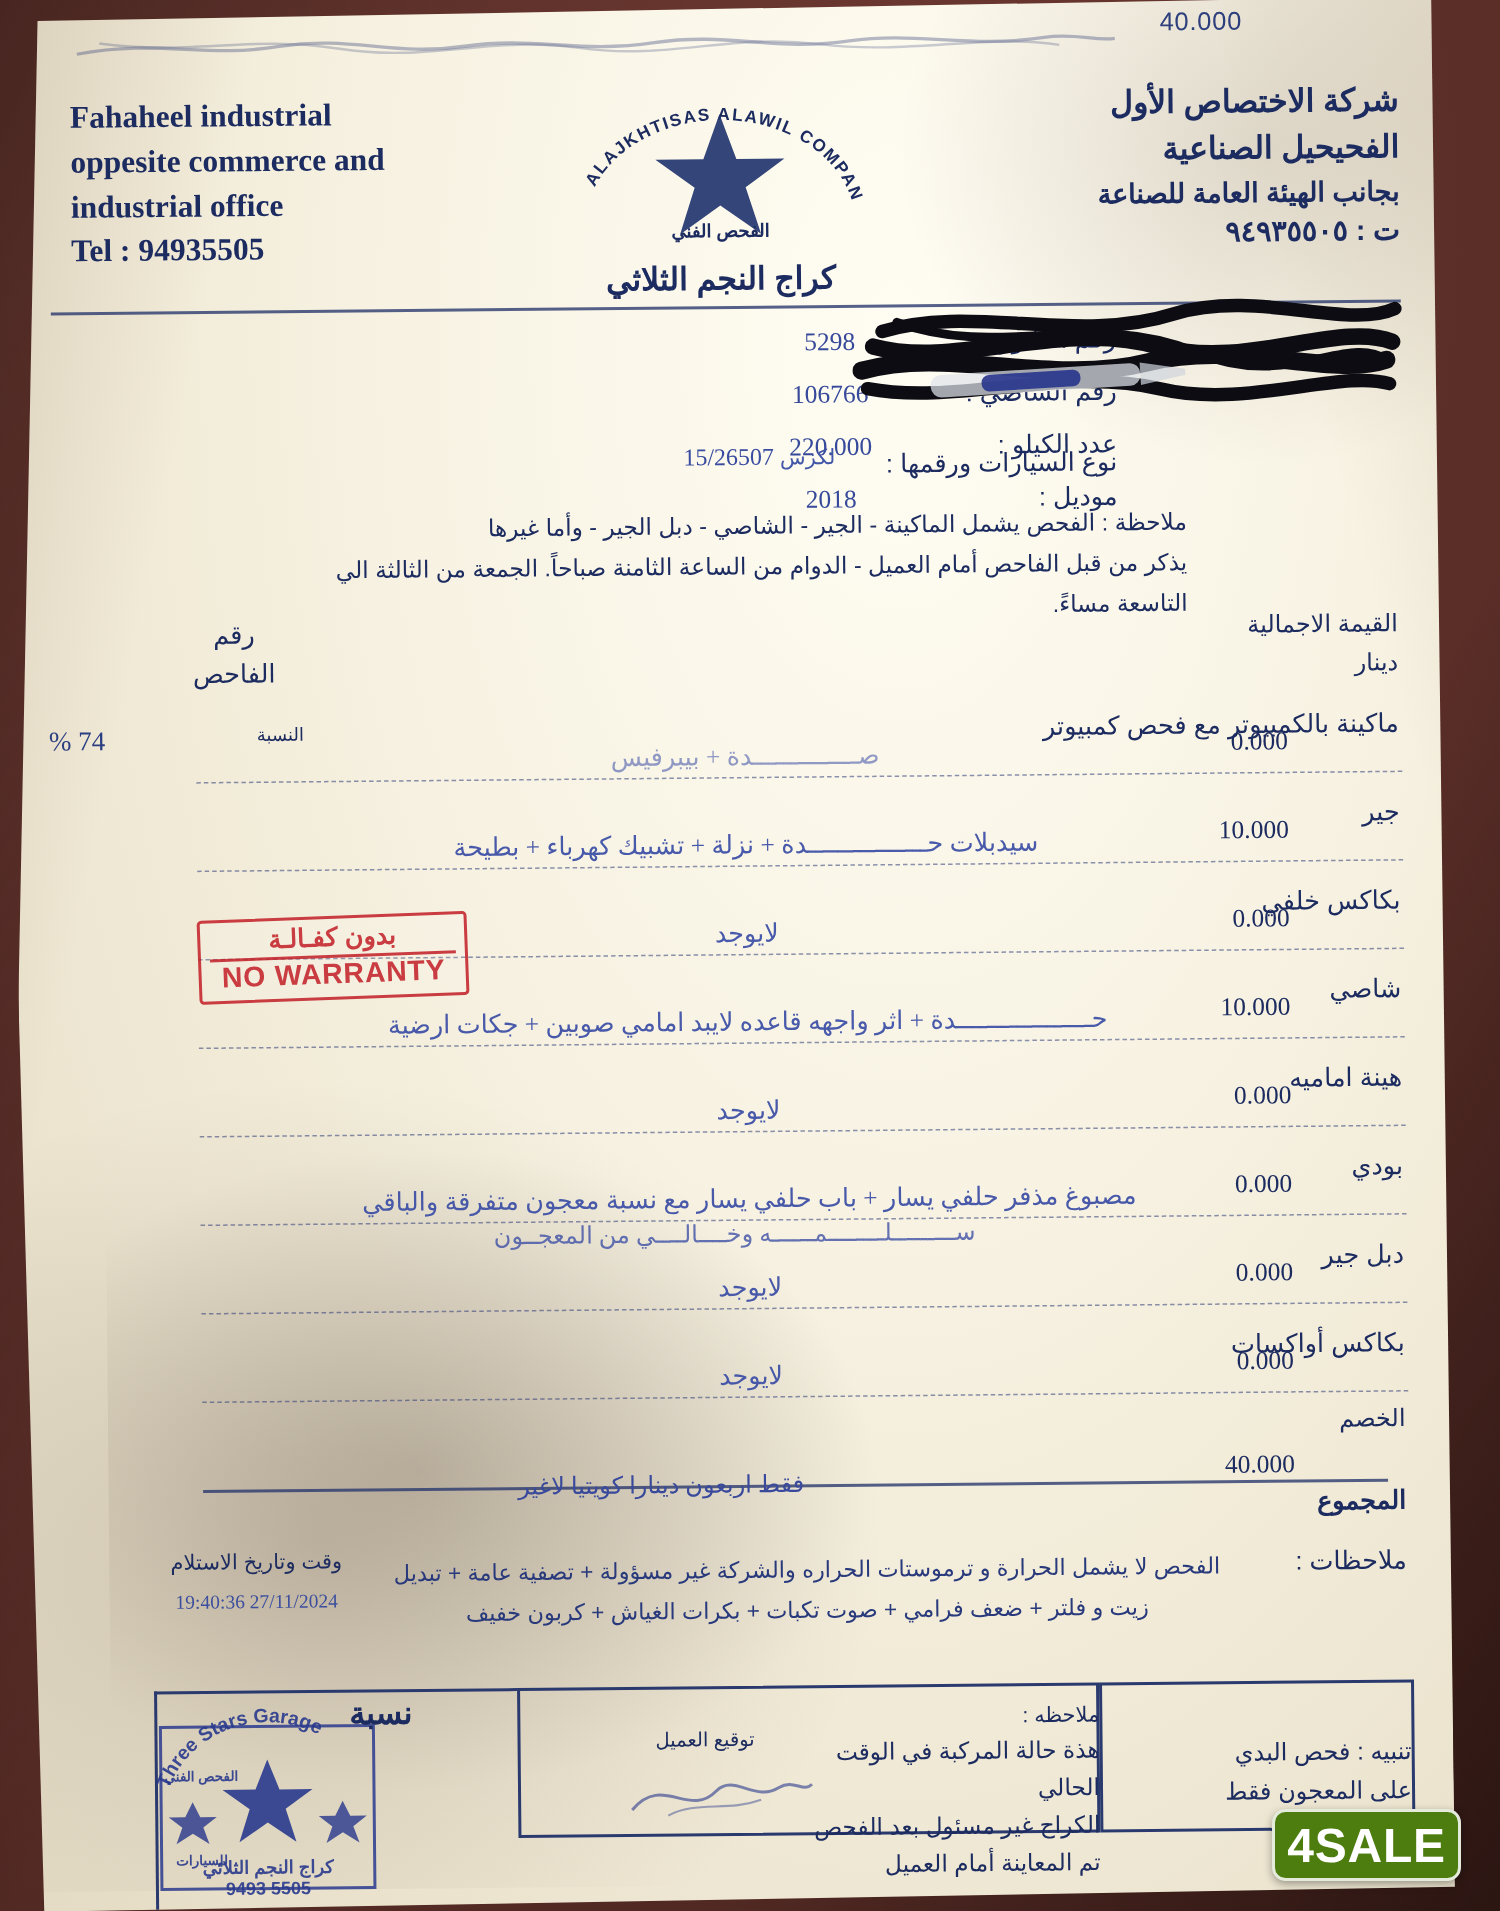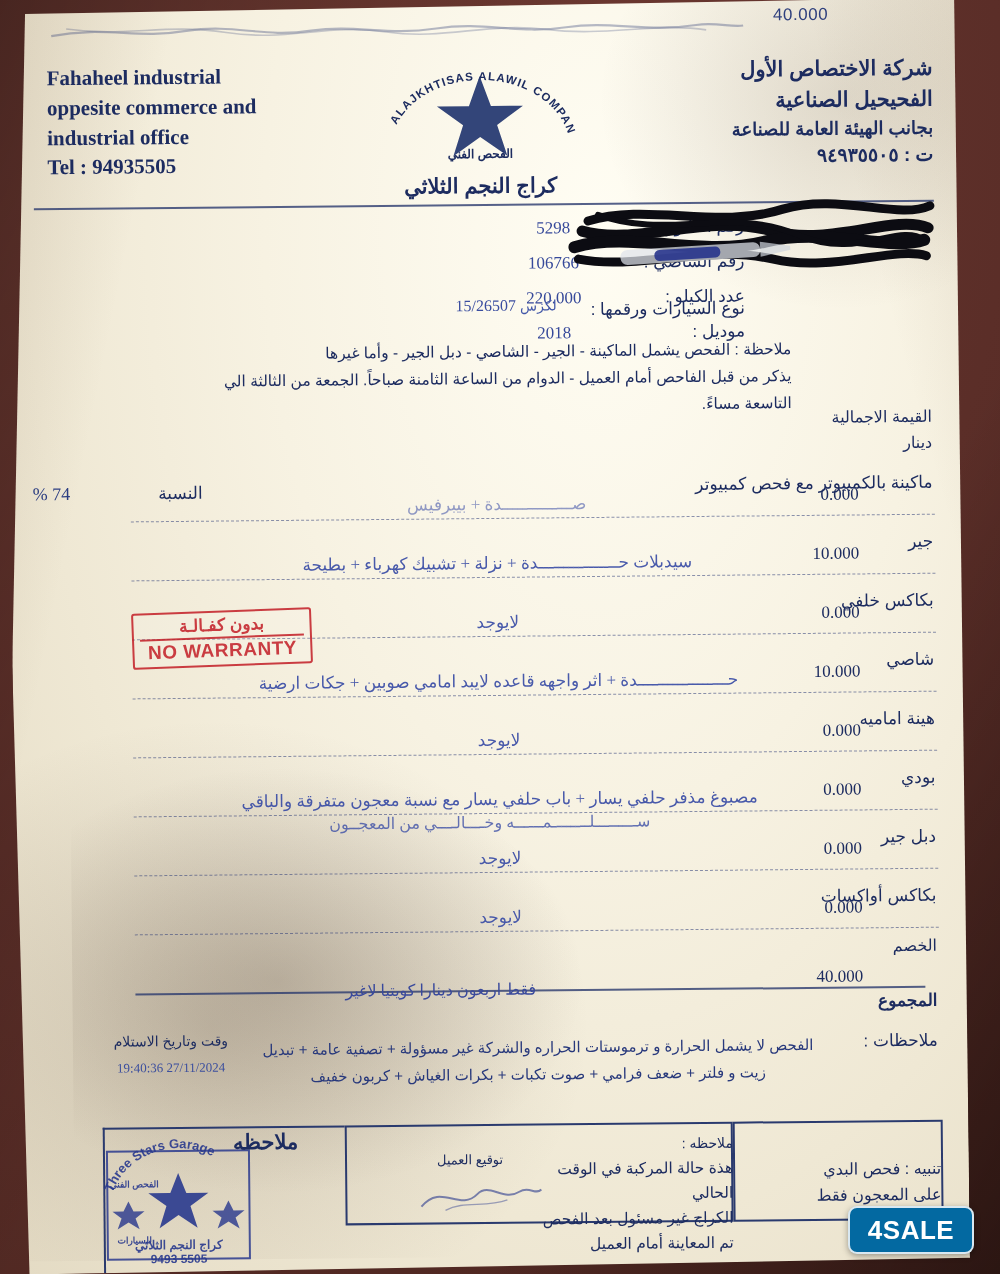--- a/index.html
+++ b/index.html
@@ -294,21 +294,21 @@
     font-size: 16px;
     color: #3a4da6;
     font-family: "Liberation Serif", serif;
     opacity: 0.78;
   }
 
   .nisba {
     position: absolute;
     right: 760px;
     top: 478px;
-    font-size: 17px;
+    font-size: 12px;
     direction: rtl;
     color: #1d2c60;
   }
   .nisba-val {
     position: absolute;
     left: 22px;
     top: 478px;
     font-size: 18px;
     color: #2c3e82;
     font-family: "Liberation Serif", serif;
@@ -491,26 +491,26 @@
     color: #1d2c60;
   }
 
   
   .wm {
     position: absolute;
     right: 26px;
     bottom: 20px;
     width: 122px;
     height: 44px;
-    background: #0369a1;
+    background: #4d7c0f;
     border-radius: 9px;
     border: 2px solid rgba(255,255,255,0.85);
     color: #fff;
     font-weight: bold;
-    font-size: 26px;
+    font-size: 32px;
     letter-spacing: 0.5px;
     display: flex;
     align-items: center;
     justify-content: center;
     box-shadow: 0 2px 6px rgba(0,0,0,0.35);
   }
 </style>
 </head>
 <body>
 
@@ -596,20 +596,24 @@
 
   <svg class="pen" viewBox="0 0 190 34">
     <rect x="6" y="9" width="140" height="15" rx="7" fill="#dfe3ea" opacity="0.72"></rect>
     <rect x="40" y="11" width="66" height="11" rx="5" fill="#27348c" opacity="0.9"></rect>
     <path d="M146,9 L176,15 L176,19 L146,24 Z" fill="#cfd4dd" opacity="0.7"></path>
   </svg>
 
   <div class="tot-head">
     <div>القيمة الاجمالية</div>
     <div>دينار</div>
+  </div>
+  <div class="fahis-head">
+    <div>رقم</div>
+    <div>الفاحص</div>
   </div>
 
   <div class="note-lines">
     <div>ملاحظة : الفحص يشمل الماكينة - الجير - الشاصي - دبل الجير - وأما غيرها</div>
     <div>يذكر من قبل الفاحص أمام العميل - الدوام من الساعة الثامنة صباحاً. الجمعة من الثالثة الي التاسعة مساءً.</div>
   </div>
 
   <div class="nisba">النسبة</div>
   <div class="nisba-val">
     <span>%</span>
@@ -715,21 +719,21 @@
     <g transform="translate(83,86)" opacity="0.9">
       <polygon points="0,-30 8,-10 30,-10 12,3 19,25 0,12 -19,25 -12,3 -30,-10 -8,-10" fill="#2a3a8e"></polygon>
       <polygon points="-50,-2 -45,8 -34,8 -43,15 -39,26 -50,19 -61,26 -57,15 -66,8 -55,8" fill="#2a3a8e" opacity="0.9"></polygon>
       <polygon points="50,-2 55,8 66,8 57,15 61,26 50,19 39,26 43,15 34,8 45,8" fill="#2a3a8e" opacity="0.9"></polygon>
       <text x="-44" y="-16" font-size="9" font-weight="bold" fill="#2a3a8e" text-anchor="middle">الفحص الفني</text>
       <text x="-44" y="40" font-size="9" font-weight="bold" fill="#2a3a8e" text-anchor="middle">للسيارات</text>
     </g>
     <text x="83" y="132" text-anchor="middle" font-size="12" font-weight="bold" fill="#2a3a8e" opacity="0.9">كراج النجم الثلاثي</text>
     <text x="83" y="146" text-anchor="middle" font-size="12" font-weight="bold" fill="#2a3a8e" opacity="0.9">9493 5505</text>
   </svg>
-  <div class="khatm">ملاحظه</div>
+  <div class="khatm">نسبة</div>
 
   <div class="sig-label">توقيع العميل</div>
   <svg class="sig-mark" viewBox="0 0 130 38">
     <path d="M6,28 C26,4 44,34 62,16 C74,4 88,24 104,14 C114,8 120,18 126,12" fill="none" stroke="#2a3a8e" stroke-width="2" opacity="0.75"></path>
     <path d="M30,32 C48,22 70,30 92,22" fill="none" stroke="#2a3a8e" stroke-width="1.4" opacity="0.55"></path>
   </svg>
 
   <div class="mid-text">
     <div class="hdr">ملاحظه :</div>
     <div>هذة حالة المركبة في الوقت الحالي</div>

